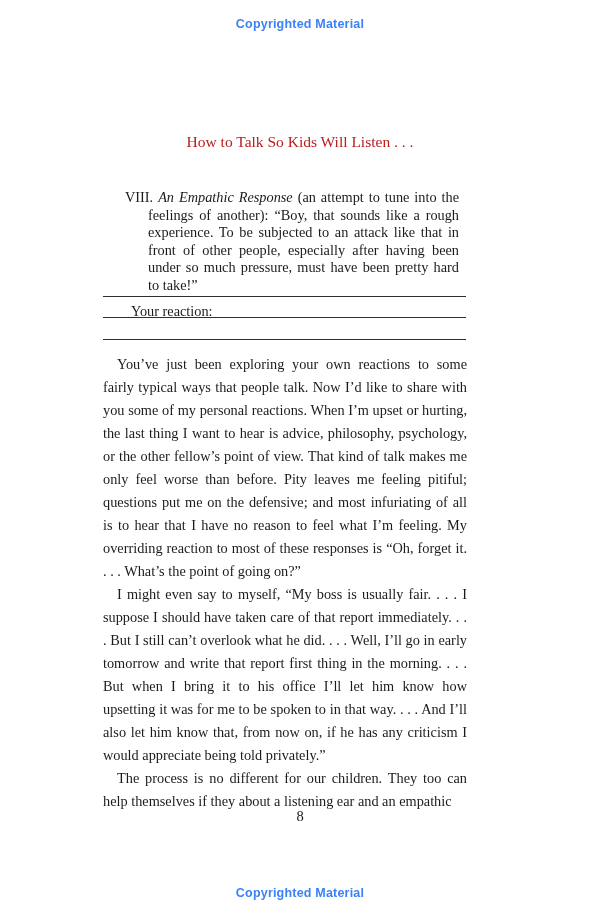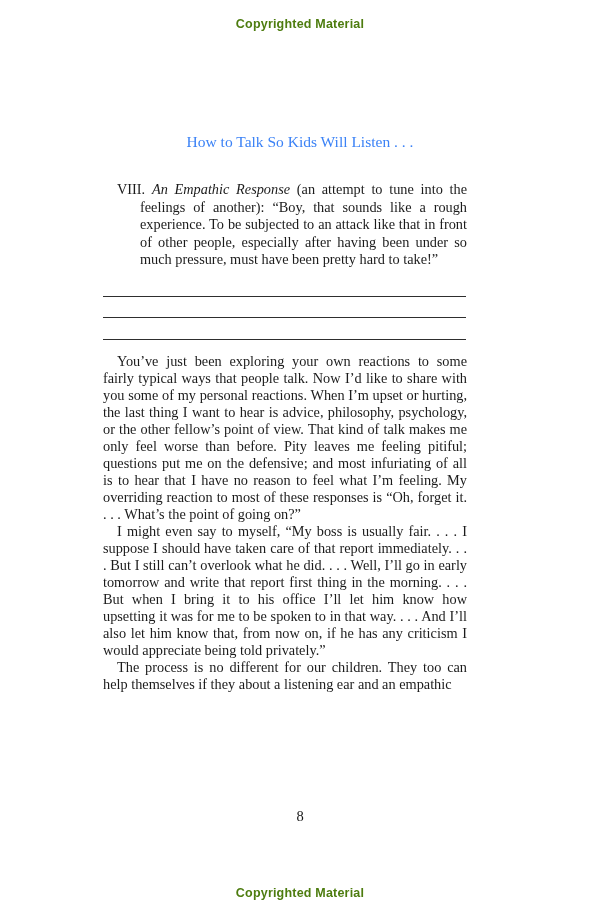--- a/index.html
+++ b/index.html
@@ -17,45 +17,45 @@
     overflow: hidden;
   }
   .copyright-notice {
     position: absolute;
     left: 0;
     right: 0;
     text-align: center;
     font-family: "Liberation Sans", sans-serif;
     font-weight: bold;
     font-size: 12.5px;
-    color: #4d7c0f;
+    color: #3b82f6;
     letter-spacing: 0.2px;
   }
   .copyright-top { top: 17px; }
   .copyright-bottom { top: 886px; }
   .running-header {
     position: absolute;
     top: 133px;
     left: 0;
     right: 0;
     text-align: center;
     font-size: 15.5px;
-    color: #3b82f6;
+    color: #b91c1c;
   }
   .exercise-block {
     position: absolute;
     top: 181px;
     left: 103px;
     width: 364px;
     font-size: 14.3px;
     line-height: 17.6px;
     text-align: justify;
   }
   .exercise-item {
-    margin: 0;
+    margin: 8px;
     padding-left: 37px;
     text-indent: -23px;
   }
   .exercise-item .lead-italic {
     font-style: italic;
   }
   .reaction-label {
     margin: 0;
     padding-left: 28px;
     text-indent: 0;
@@ -70,21 +70,21 @@
   .answer-line {
     height: 20.5px;
     border-bottom: 1.6px solid #2e2e2e;
   }
   .body-text {
     position: absolute;
     top: 353px;
     left: 103px;
     width: 364px;
     font-size: 14.3px;
-    line-height: 17px;
+    line-height: 23px;
     text-align: justify;
   }
   .body-text p {
     margin: 0;
     text-indent: 14px;
   }
   .page-number {
     position: absolute;
     top: 808px;
     left: 0;
@@ -98,20 +98,21 @@
 <body>
 
 <div class="page">
 
   <div class="copyright-notice copyright-top">Copyrighted Material</div>
 
   <div class="running-header">How to Talk So Kids Will Listen . . .</div>
 
   <div class="exercise-block">
     <p class="exercise-item"><span>VIII.</span> <span class="lead-italic">An Empathic Response</span><span> (an attempt to tune into the feelings of another): “Boy, that sounds like a rough experience. To be subjected to an attack like that in front of other people, especially after having been under so much pressure, must have been pretty hard to take!”</span></p>
+    <p class="reaction-label">Your reaction:</p>
   </div>
 
   <div class="answer-lines">
     <div class="answer-line"></div>
     <div class="answer-line"></div>
     <div class="answer-line"></div>
   </div>
 
   <div class="body-text">
     <p>You’ve just been exploring your own reactions to some fairly typical ways that people talk. Now I’d like to share with you some of my personal reactions. When I’m upset or hurting, the last thing I want to hear is advice, philosophy, psychology, or the other fellow’s point of view. That kind of talk makes me only feel worse than before. Pity leaves me feeling pitiful; questions put me on the defensive; and most infuriating of all is to hear that I have no reason to feel what I’m feeling. My overriding reaction to most of these responses is “Oh, forget it. . . . What’s the point of going on?”</p>

